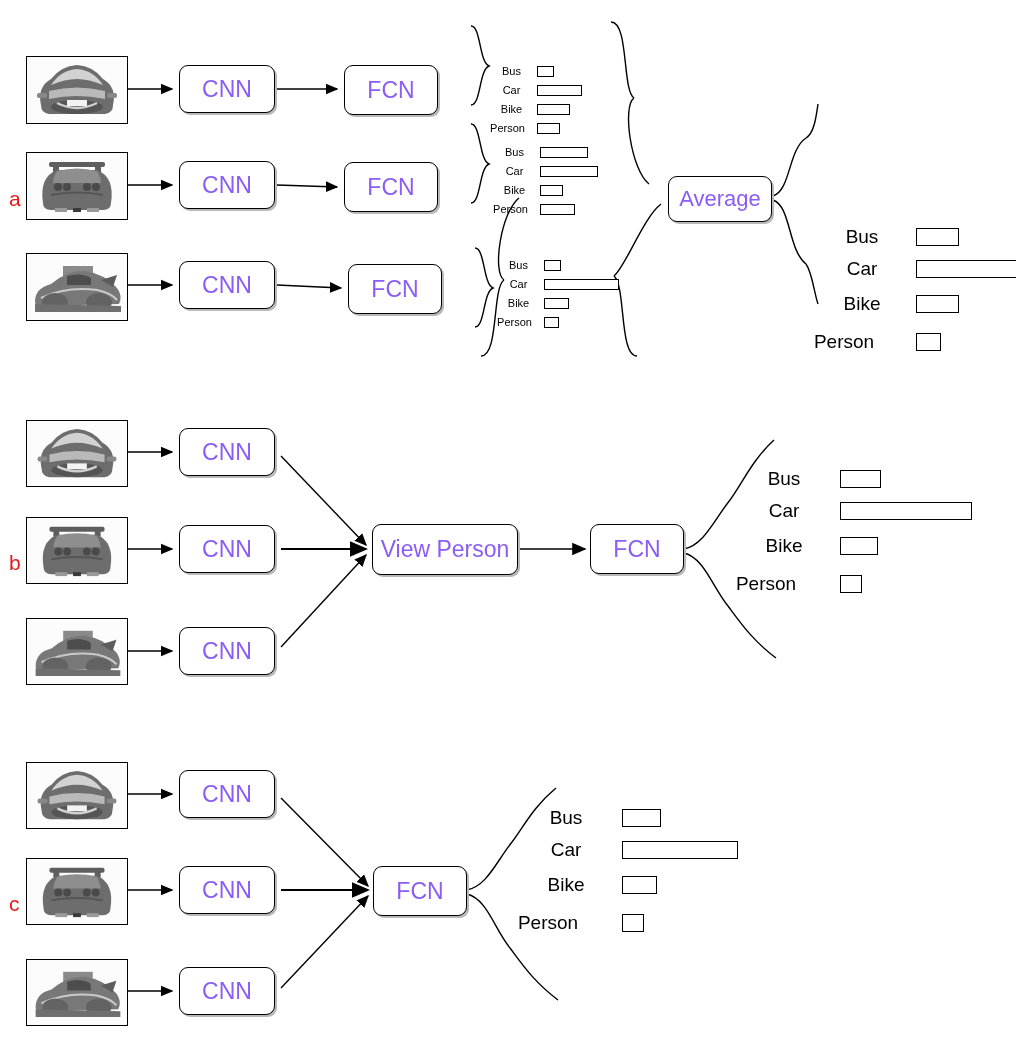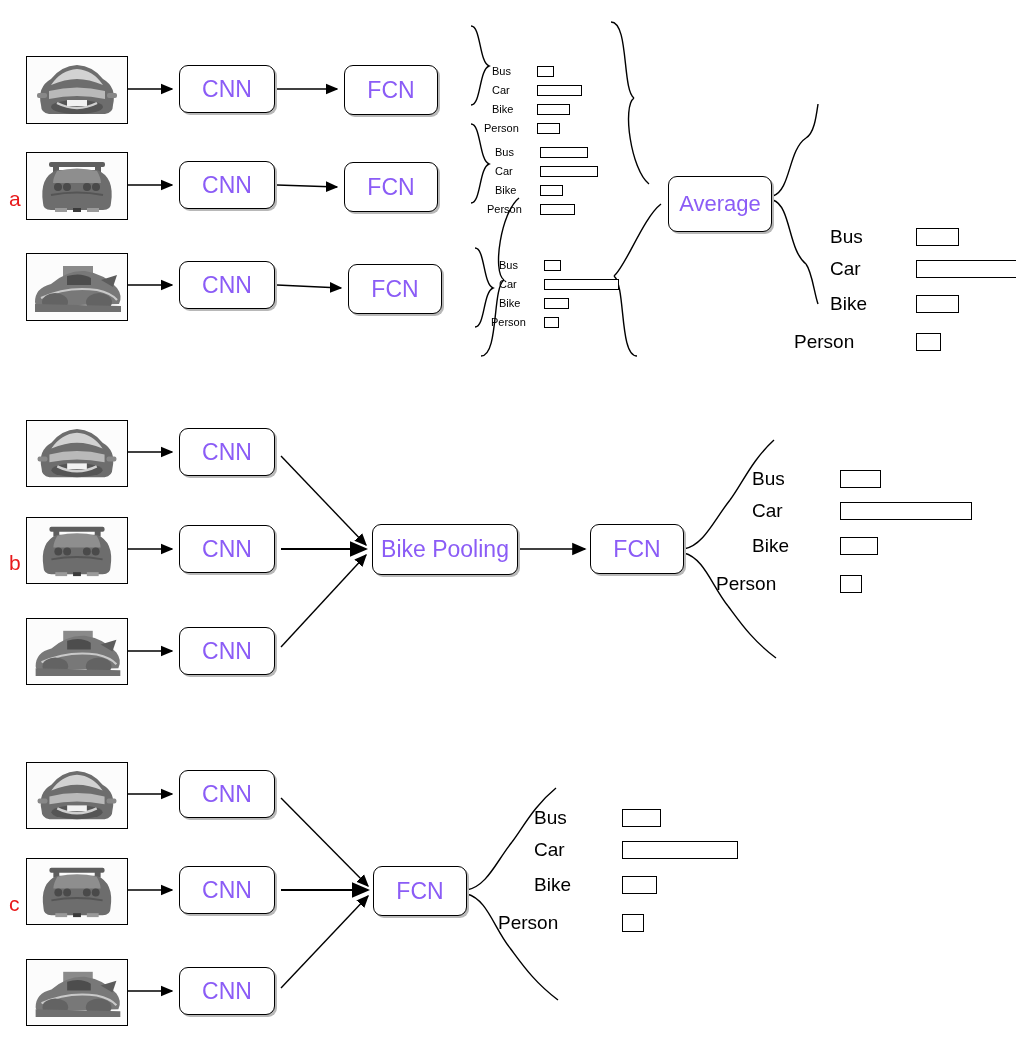--- a/index.html
+++ b/index.html
@@ -16,21 +16,21 @@
         background:#fff;display:flex;align-items:center;justify-content:center;
         box-shadow:2px 2px 0 0 #b8b8b8;}
   .node span{font-size:23px;line-height:1;white-space:nowrap;color:#8b5cf6;}
   .node.small span{font-size:22px;}
 
   
   .panel-letter{position:absolute;color:#e8191b;font-size:21px;line-height:1;}
 
   
   .chart{position:absolute;}
-  .chart .lbl{position:absolute;text-align:left;white-space:nowrap;}
+  .chart .lbl{position:absolute;text-align:center;white-space:nowrap;}
   .chart .bar{position:absolute;box-sizing:border-box;border:1.6px solid #000;background:#fff;}
 
   .chart.sm .lbl{font-size:11px;}
   .chart.sm .bar{border-width:1.3px;}
   .chart.lg .lbl{font-size:19px;}
   .chart.lg .bar{border-width:1.8px;}
 
   
   .wires{position:absolute;left:0;top:0;width:1016px;height:1038px;pointer-events:none;}
 </style>
@@ -156,21 +156,21 @@
   <div class="node" style="left:344px;top:65px;width:94px;height:50px;">
       <span>FCN</span>
     </div>
   <div class="node" style="left:344px;top:162px;width:94px;height:50px;">
       <span>FCN</span>
     </div>
   <div class="node" style="left:348px;top:264px;width:94px;height:50px;">
       <span>FCN</span>
     </div>
 
-  <div class="node small" style="left:668px;top:176px;width:104px;height:56px;">
+  <div class="node small" style="left:668px;top:176px;width:104px;height:46px;">
       <span>Average</span>
     </div>
 
   <div class="chart sm" style="left:492px;top:32px;width:140px;height:78px;">
     <div class="lbl" style="left:0;top:33px;width:39px;">Bus</div>
     <div class="bar" style="left: 45px; top: 34px; height: 11px; width: 17px;"></div>
     <div class="lbl" style="left:0;top:52px;width:39px;">Car</div>
     <div class="bar" style="left: 45px; top: 53px; height: 11px; width: 45px;"></div>
     <div class="lbl" style="left:0;top:71px;width:39px;">Bike</div>
     <div class="bar" style="left: 45px; top: 72px; height: 11px; width: 33px;"></div>
@@ -261,21 +261,21 @@
   <div class="node" style="left:179px;top:428px;width:96px;height:48px;">
       <span>CNN</span>
     </div>
   <div class="node" style="left:179px;top:525px;width:96px;height:48px;">
       <span>CNN</span>
     </div>
   <div class="node" style="left:179px;top:627px;width:96px;height:48px;">
       <span>CNN</span>
     </div>
   <div class="node" style="left:372px;top:524px;width:146px;height:51px;">
-      <span>Bike Pooling</span>
+      <span>View Person</span>
     </div>
   <div class="node" style="left:590px;top:524px;width:94px;height:50px;">
       <span>FCN</span>
     </div>
 
   <div class="chart lg" style="left:752px;top:448px;width:230px;height:150px;">
     <div class="lbl" style="left:0;top:20px;width:64px;">Bus</div>
     <div class="bar" style="left: 88px; top: 22px; height: 18px; width: 41px;"></div>
     <div class="lbl" style="left:0;top:52px;width:64px;">Car</div>
     <div class="bar" style="left: 88px; top: 54px; height: 18px; width: 132px;"></div>

